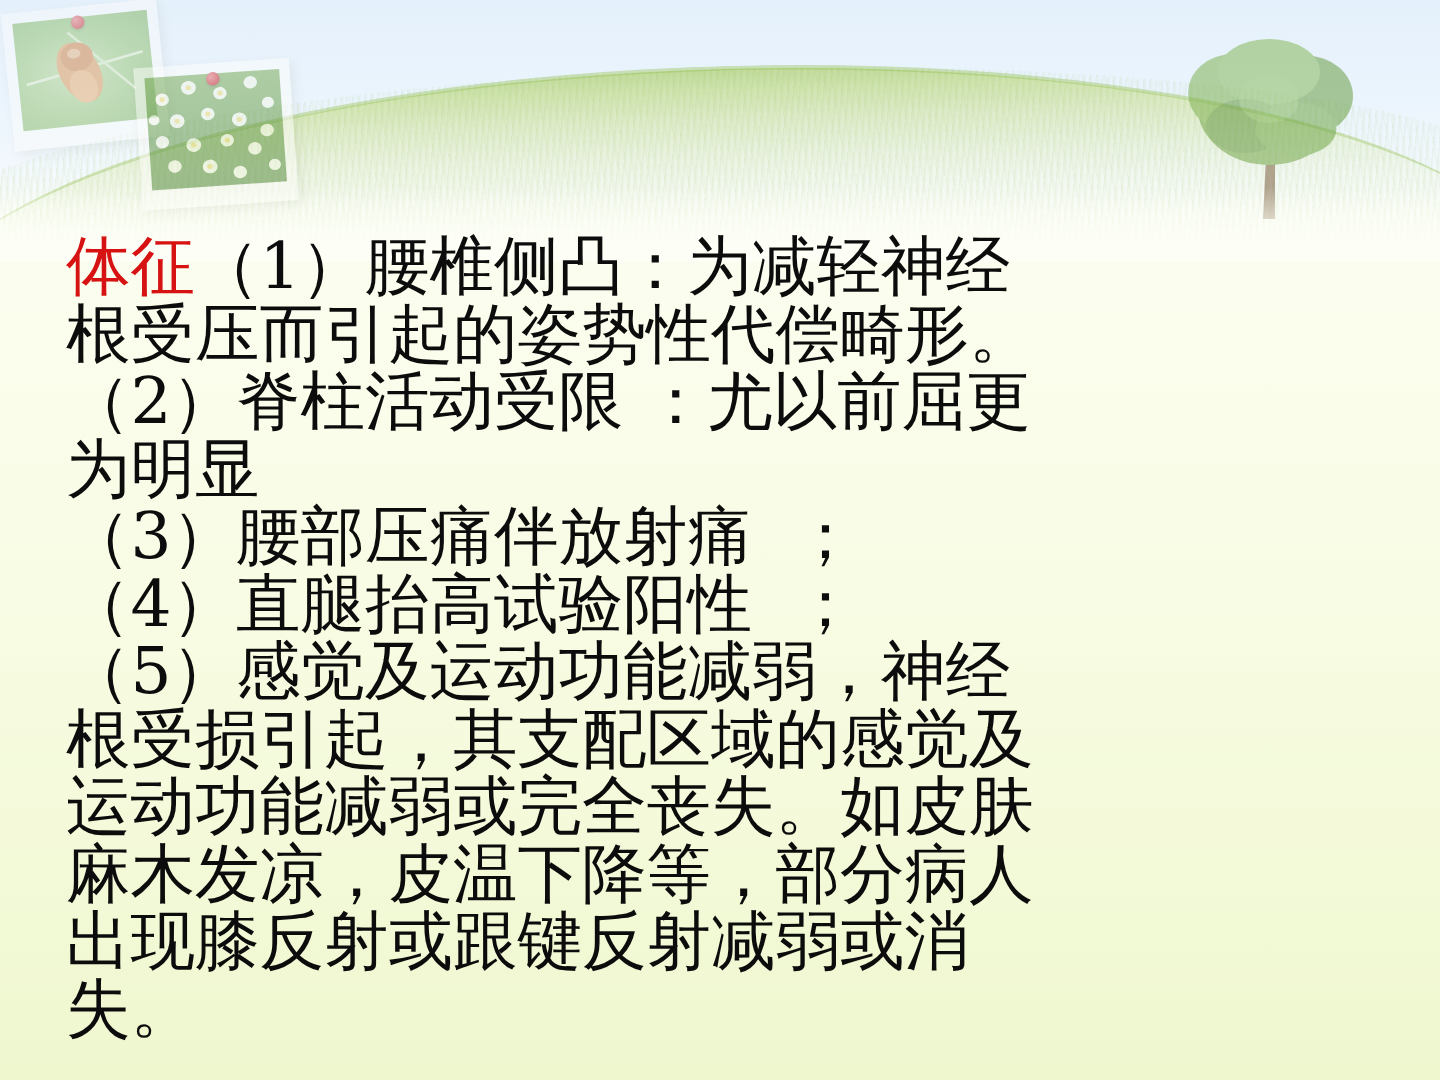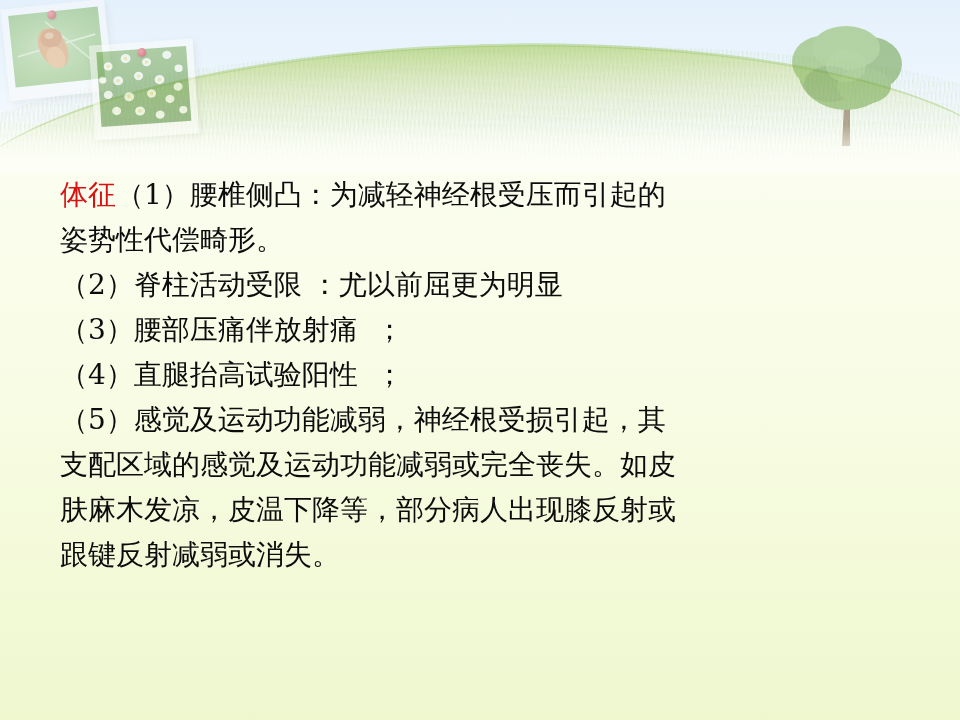--- a/index.html
+++ b/index.html
@@ -144,23 +144,23 @@
   }
 
   
   .content {
     position: absolute;
     left: 44px;
     top: 156px;
     width: 660px;
   }
   .para {
-    margin: 16px;
+    margin: 0;
     font-family: "DejaVu Serif", "Liberation Serif", serif;
-    font-size: 28px;
+    font-size: 43px;
     line-height: 45px;
     color: #0c0c0c;
     letter-spacing: 0px;
     text-align: left;
     white-space: pre-wrap;
     word-break: break-all;
   }
   .redlead {
     color: #d61212;
   }

